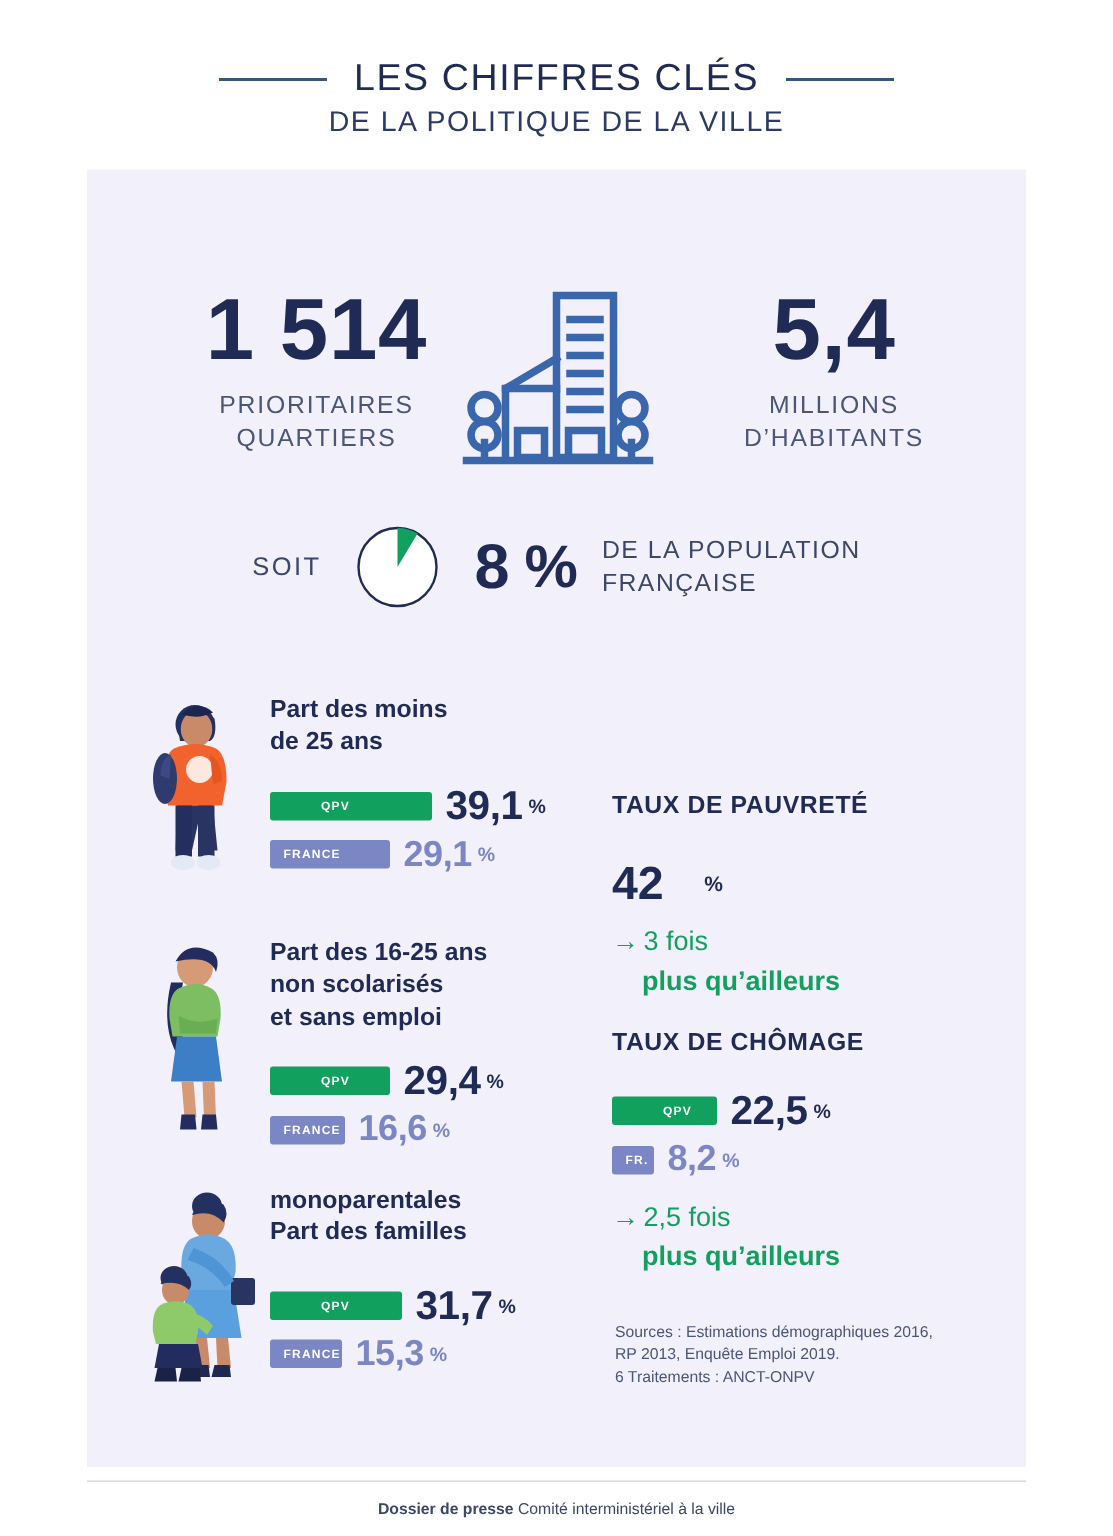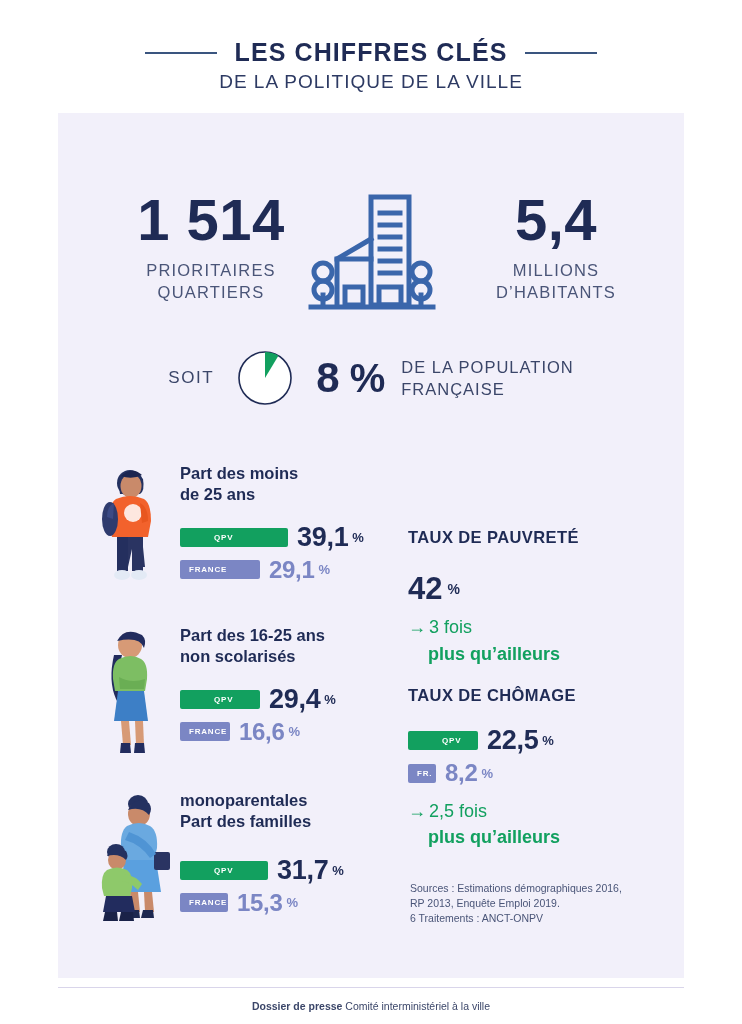--- a/index.html
+++ b/index.html
@@ -9,21 +9,21 @@
     font-family: "Liberation Sans", sans-serif;
     overflow: hidden;
   }
   .page { position: relative; width: 742px; height: 1024px; background: #ffffff; }
 
   
   .header { position: absolute; left: 0; top: 38px; width: 742px; text-align: center; }
   .header-row { display: flex; align-items: center; justify-content: center; gap: 18px; }
   .rule { height: 2px; background: #3a557f; width: 72px; }
   .title-main {
-    font-size: 25px; font-weight: bold; letter-spacing: 1.1px;
+    font-size: 25px; font-weight: normal; letter-spacing: 1.1px;
     color: #1f2b55; white-space: nowrap;
   }
   .title-sub {
     margin-top: 4px; font-size: 19px; letter-spacing: 1.0px;
     color: #2d3a63; font-weight: 400;
   }
 
   
   .panel {
     position: absolute; left: 58px; top: 113px;
@@ -264,20 +264,21 @@
           <path d="M27 96 l8 0 l2 24 l-8 0 z" fill="#d79a76"></path>
           <path d="M41 96 l8 0 l1 24 l-8 0 z" fill="#d79a76"></path>
           <path d="M27 118 l9 0 l1 10 l-11 0 z" fill="#222c5e"></path>
           <path d="M41 118 l9 0 l1 10 l-11 0 z" fill="#222c5e"></path>
         </svg>
       </div>
       <div class="body">
         <div class="lb-title">
           <div>Part des 16-25 ans</div>
           <div>non scolarisés</div>
+          <div>et sans emploi</div>
         </div>
         <div class="barline" style="margin-top:18px;">
           <div class="bar qpv" style="width:80px;">
             <span class="bar-tag">QPV</span>
           </div>
           <div class="bar-val">29,4</div>
           <div class="bar-unit">%</div>
         </div>
         <div class="barline" style="margin-top:7px;">
           <div class="bar fr" style="width:50px;">
@@ -330,21 +331,21 @@
             <span class="bar-tag">FRANCE</span>
           </div>
           <div class="bar-val muted">15,3</div>
           <div class="bar-unit muted">%</div>
         </div>
       </div>
     </div>
 
     <div class="rblock" style="top:415px;">
       <div class="r-title">TAUX DE PAUVRETÉ</div>
-      <div class="barline" style="margin-top:26px;">
+      <div class="barline" style="margin-top:26px;gap:22px;">
         <div class="r-bignum">42</div>
         <div class="r-unit">%</div>
       </div>
       <div class="fois-row" style="margin-top:14px;">
         <span class="arrow">→</span>
         <span class="fois">3 fois</span>
       </div>
       <div class="fois-sub" style="margin-top:7px;">plus qu’ailleurs</div>
     </div>
 

